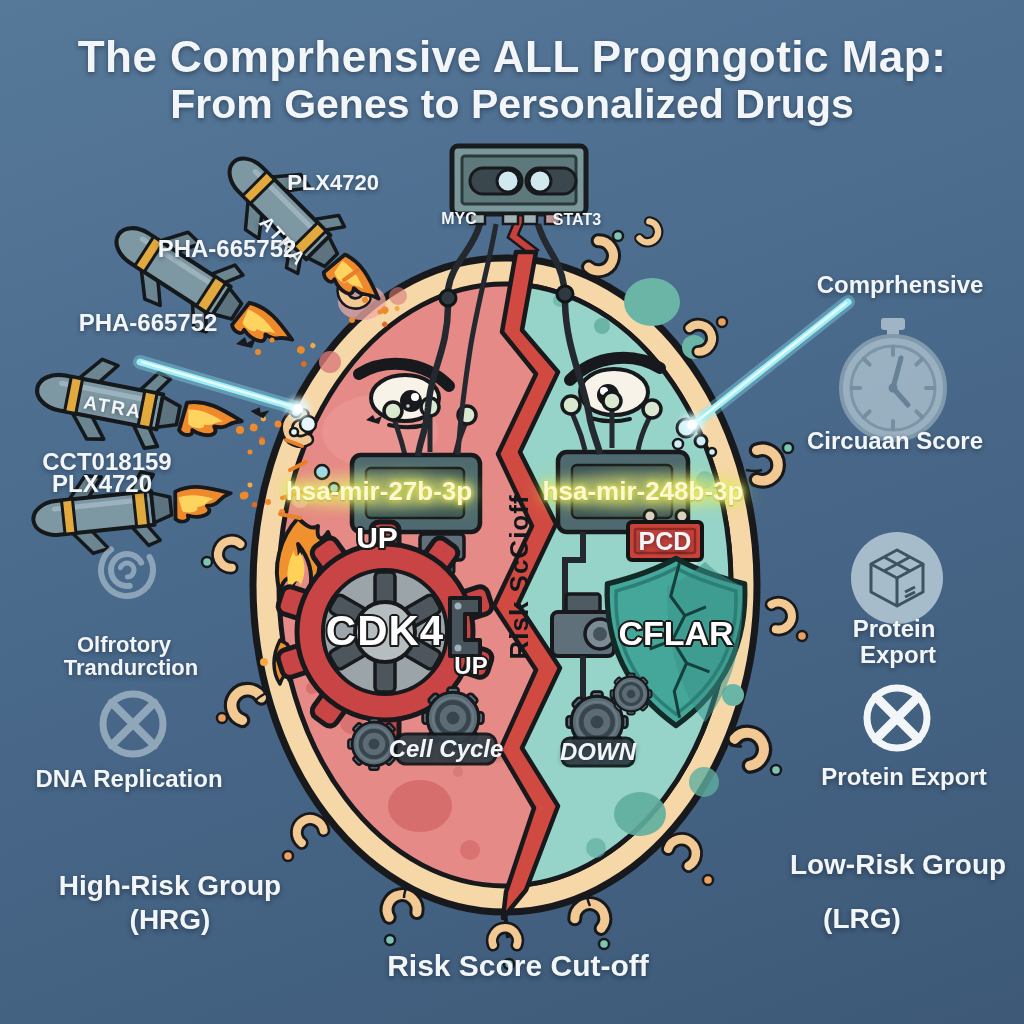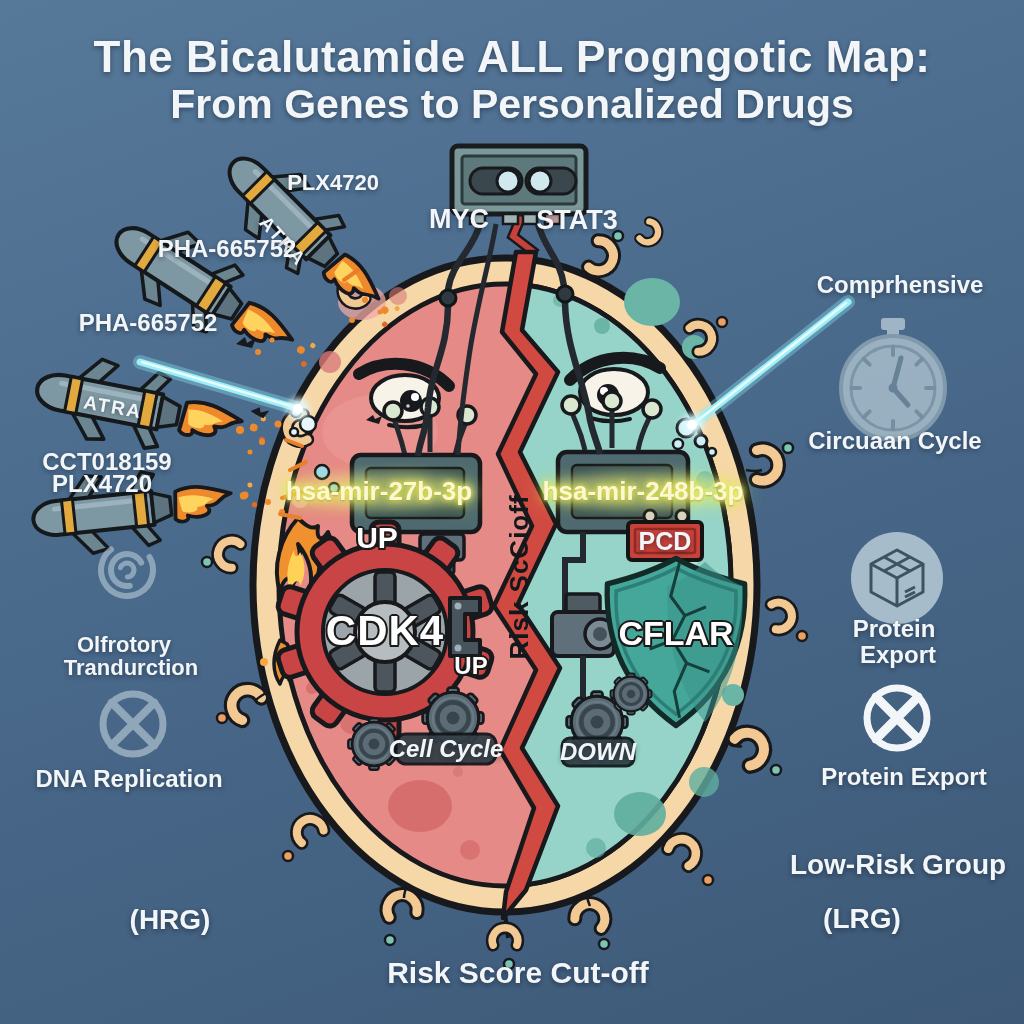--- a/index.html
+++ b/index.html
@@ -8,21 +8,21 @@
          font-family:"Liberation Sans",sans-serif;}
   #art{position:absolute;left:0;top:0;}
   .lab{position:absolute;transform:translate(-50%,-50%);font-weight:700;color:#f3f6f8;
        white-space:nowrap;text-shadow:0 2px 5px rgba(10,20,30,.45);line-height:1;}
   .t1{font-size:44px;letter-spacing:.5px;}
   .t2{font-size:41px;}
   .s28{font-size:28px;}
   .s30{font-size:30px;}
   .s24{font-size:24px;}
   .s22{font-size:22px;}
-  .s21{font-size:27px;}
+  .s21{font-size:16px;}
   .outl{color:#fff;text-shadow:2px 0 0 #1a1a1a,-2px 0 0 #1a1a1a,0 2px 0 #1a1a1a,0 -2px 0 #1a1a1a,
         1.5px 1.5px 0 #1a1a1a,-1.5px -1.5px 0 #1a1a1a,1.5px -1.5px 0 #1a1a1a,-1.5px 1.5px 0 #1a1a1a;}
   .up1{font-size:30px;}
   .gene-l{font-size:42px;letter-spacing:1px;}
   .gene-r{font-size:34px;}
   .pill-t{font-size:24px;font-style:italic;}
   .badge-t{font-size:25px;}
   .glow{font-size:26px;color:#fdf8d2;
         text-shadow:0 0 5px #eef05e,0 0 12px #dde84e,0 0 22px #d9e54a,0 1px 2px rgba(110,95,20,.85);}
   .vert{transform:translate(-50%,-50%) rotate(-90deg);font-size:26px;color:#14171a;text-shadow:none;letter-spacing:1px;}
@@ -403,21 +403,21 @@
   </g>
   <g>
     <line x1="848" y1="302" x2="694" y2="424" stroke="rgba(140,235,245,.35)" stroke-width="14" stroke-linecap="round"></line>
     <line x1="848" y1="302" x2="694" y2="424" stroke="#9eeef6" stroke-width="7" stroke-linecap="round"></line>
     <line x1="846" y1="303" x2="696" y2="422" stroke="#e8fdff" stroke-width="2.5" stroke-linecap="round"></line>
     <circle cx="692" cy="425" r="11" fill="#dffbff" opacity=".9" filter="url(#blur3)"></circle>
     <circle cx="692" cy="425" r="5" fill="#ffffff"></circle>
   </g>
 </svg>
 
-<div class="lab t1" style="left:512px;top:57px;">The Bicalutamide ALL Progngotic Map:</div>
+<div class="lab t1" style="left:512px;top:57px;">The Comprhensive ALL Progngotic Map:</div>
 <div class="lab t2" style="left:512px;top:104px;text-align:right;">From Genes to Personalized Drugs</div>
 
 <div class="lab s21" style="left:459px;top:219px;">MYC</div>
 <div class="lab s21" style="left:577px;top:220px;">STAT3</div>
 
 <div class="lab s22" style="left:333px;top:183px;">PLX4720</div>
 <div class="lab rot48" style="left:283px;top:241px;">ATRA</div>
 <div class="lab s24" style="left:227px;top:249px;">PHA-665752</div>
 <div class="lab s24" style="left:148px;top:323px;">PHA-665752</div>
 <div class="lab rot10" style="left:113px;top:407px;">ATRA</div>
@@ -431,27 +431,28 @@
 <div class="lab pill-t" style="left:446px;top:749px;">Cell Cycle</div>
 
 <div class="lab vert" style="left:519px;top:577px;">Risk ScCioff</div>
 
 <div class="lab glow" style="left:643px;top:491px;">hsa-mir-248b-3p</div>
 <div class="lab badge-t" style="left:665px;top:541px;">PCD</div>
 <div class="lab outl gene-r" style="left:676px;top:633px;">CFLAR</div>
 <div class="lab pill-t" style="left:598px;top:752px;">DOWN</div>
 
 <div class="lab s24" style="left:900px;top:285px;">Comprhensive</div>
-<div class="lab s24" style="left:895px;top:441px;">Circuaan Cycle</div>
+<div class="lab s24" style="left:895px;top:441px;">Circuaan Score</div>
 <div class="lab s24" style="left:894px;top:629px;">Protein</div>
 <div class="lab s24" style="left:898px;top:655px;">Export</div>
 <div class="lab s24" style="left:904px;top:777px;">Protein Export</div>
 
 <div class="lab s22" style="left:124px;top:645px;">Olfrotory</div>
 <div class="lab s22" style="left:131px;top:668px;">Trandurction</div>
 <div class="lab s24" style="left:129px;top:779px;">DNA Replication</div>
 
+<div class="lab s28" style="left:170px;top:886px;">High-Risk Group</div>
 <div class="lab s28" style="left:170px;top:920px;">(HRG)</div>
 <div class="lab s28" style="left:862px;top:865px;margin-left:36px;">Low-Risk Group</div>
 <div class="lab s28" style="left:862px;top:919px;">(LRG)</div>
-<div class="lab s30" style="left:518px;top:966px;margin-top:7px;">Risk Score Cut-off</div>
+<div class="lab s30" style="left:518px;top:966px;">Risk Score Cut-off</div>
 
 </div>
 
 </body></html>

